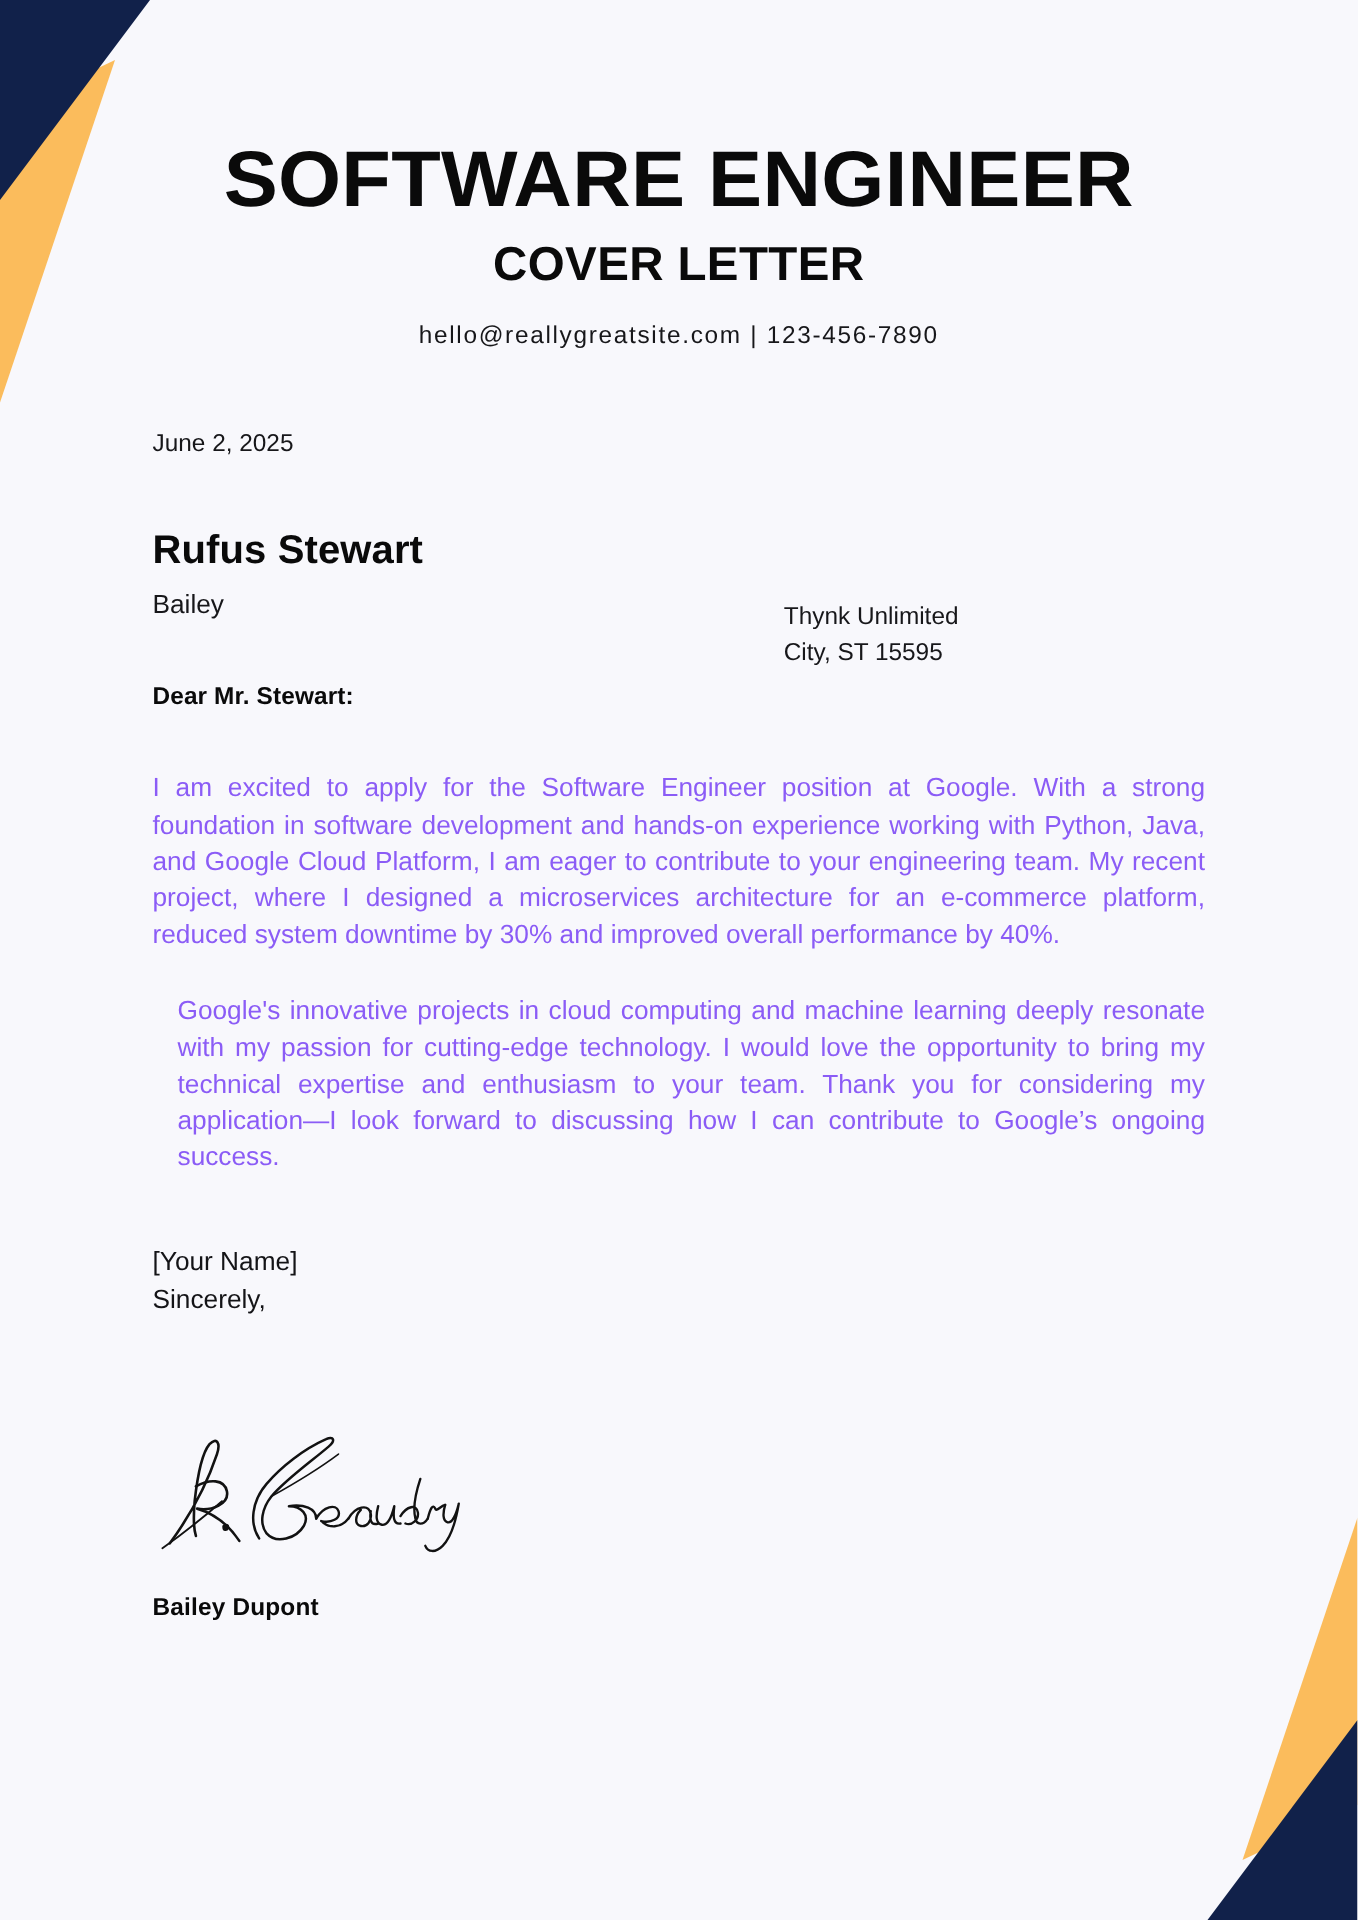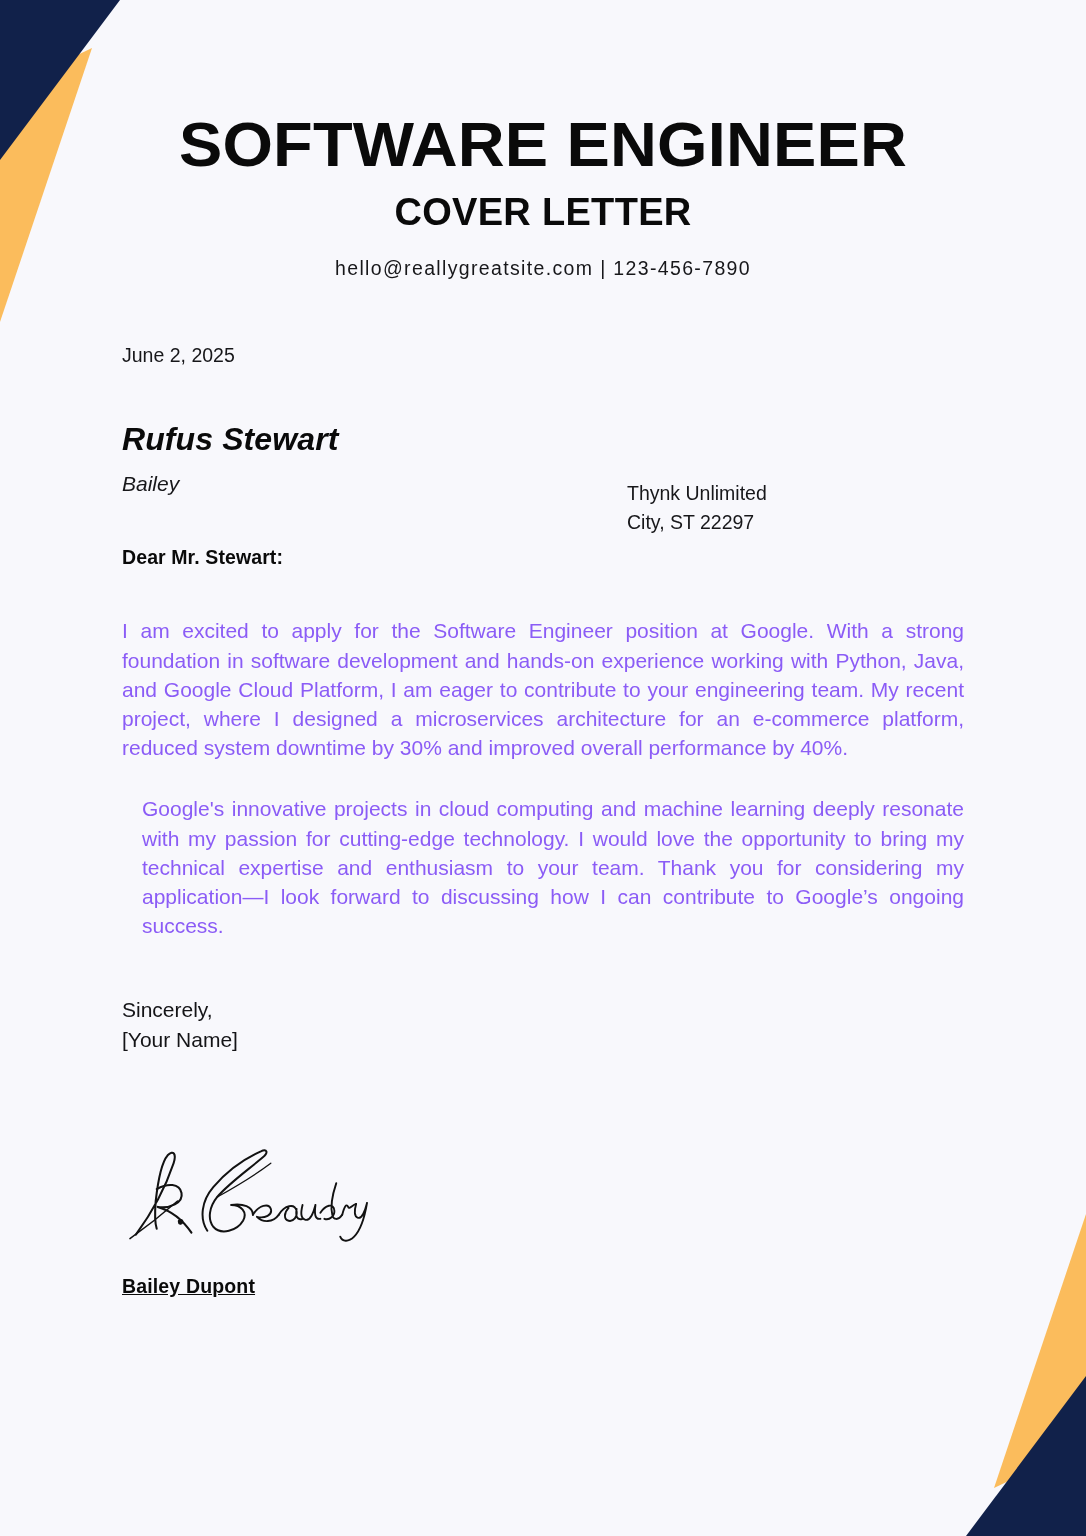--- a/index.html
+++ b/index.html
@@ -78,21 +78,20 @@
   }
 
   .recipient-row {
     display: flex;
     align-items: flex-start;
     margin-top: 52px;
   }
   .recipient-left {
     width: 505px;
     flex: 0 0 auto;
-    font-style: italic;
   }
   .recipient-name {
     font-size: 32px;
     font-weight: 700;
     line-height: 1.18;
     margin: 0;
     color: #0a0a0a;
     letter-spacing: 0.1px;
   }
   .recipient-role {
@@ -151,21 +150,20 @@
     height: 104px;
     overflow: visible;
   }
 
   .signer-name {
     font-size: 19.5px;
     font-weight: 700;
     color: #0a0a0a;
     margin-top: 22px;
     letter-spacing: 0.15px;
-    text-decoration: underline;
   }
 </style>
 </head>
 <body>
 
 <svg class="corner-deco" viewBox="0 0 1086 1536" preserveAspectRatio="none" xmlns="http://www.w3.org/2000/svg">
 
   <polygon points="0,92 92,48 0,322" fill="#fbbc5c"></polygon>
 
   <polygon points="0,0 120,0 0,160" fill="#11214a"></polygon>
@@ -185,34 +183,34 @@
 
   <div class="letter-date">June 2, 2025</div>
 
   <div class="recipient-row">
     <div class="recipient-left">
       <div class="recipient-name">Rufus Stewart</div>
       <div class="recipient-role">Bailey</div>
     </div>
     <div class="company-block">
       <div>Thynk Unlimited</div>
-      <div>City, ST 22297</div>
+      <div>City, ST 15595</div>
     </div>
   </div>
 
   <div class="salutation">Dear Mr. Stewart:</div>
 
   <div class="body-copy">
     <p>I am excited to apply for the Software Engineer position at Google. With a strong foundation in software development and hands-on experience working with Python, Java, and Google Cloud Platform, I am eager to contribute to your engineering team. My recent project, where I designed a microservices architecture for an e-commerce platform, reduced system downtime by 30% and improved overall performance by 40%.</p>
     <p>Google's innovative projects in cloud computing and machine learning deeply resonate with my passion for cutting-edge technology. I would love the opportunity to bring my technical expertise and enthusiasm to your team. Thank you for considering my application—I look forward to discussing how I can contribute to Google’s ongoing success.</p>
   </div>
 
   <div class="closing">
+    <div>[Your Name]</div>
     <div>Sincerely,</div>
-    <div>[Your Name]</div>
   </div>
 
   <div class="signature-area">
     <svg class="signature-svg" viewBox="0 0 250 104" xmlns="http://www.w3.org/2000/svg" fill="none" stroke="#121212" stroke-linecap="round" stroke-linejoin="round">
       <title>R. Beaudry</title>
 
       <path d="M14 92 C 30 70, 44 44, 52 20 C 55 11, 52 6, 46 12 C 40 19, 36 40, 34 58 C 33 70, 33 80, 35 86" stroke-width="2.1"></path>
 
       <path d="M35 46 C 46 40, 58 40, 60 50 C 62 60, 48 66, 36 64 C 50 68, 62 78, 70 90" stroke-width="2.1"></path>
       <path d="M8 96 C 22 86, 40 72, 56 58" stroke-width="1.5"></path>

